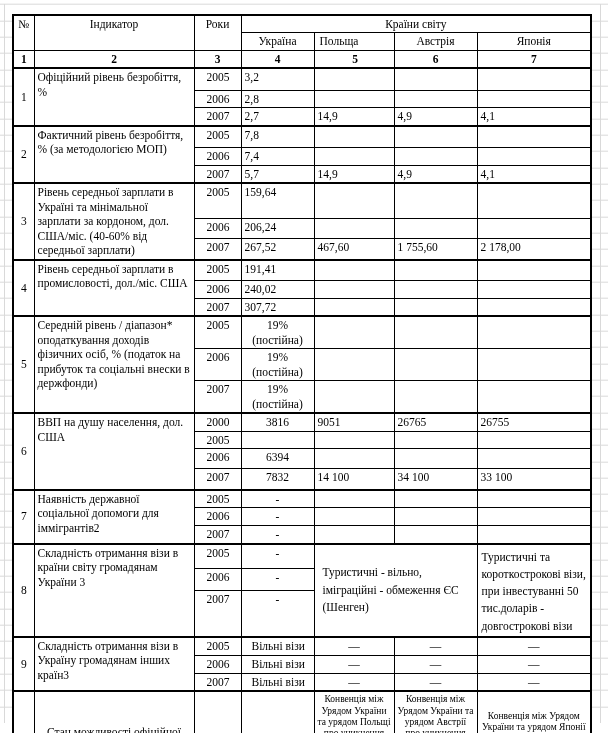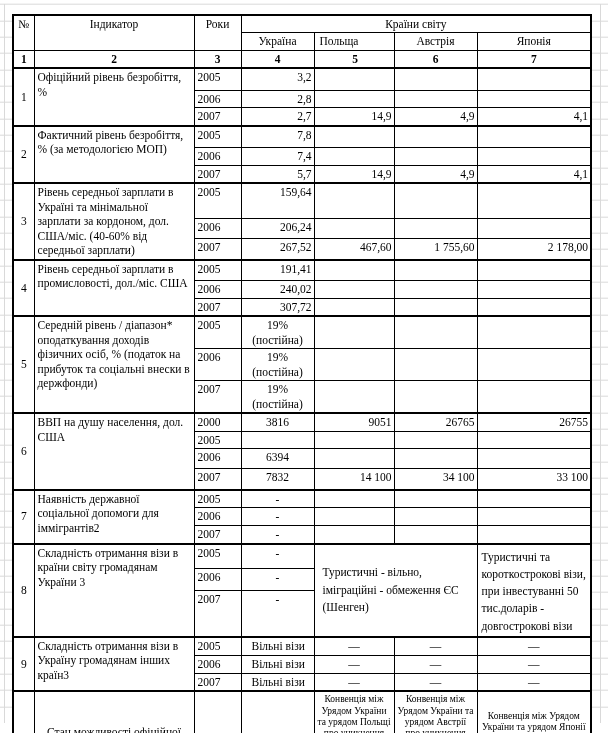--- a/index.html
+++ b/index.html
@@ -30,22 +30,22 @@
     padding:1px 3px;
     vertical-align:top;
     overflow:hidden;
     line-height:1.26;
   }
   tr.sec > td{border-top:2px solid #000;}
   tr.hdrnum > td{border-bottom:2px solid #000;font-weight:bold;text-align:center;}
   .hc{text-align:center;}
   .hl{text-align:left;padding-left:5px;margin-left:36px;}
   .no{text-align:center;vertical-align:middle;padding:0;}
-  .yr{text-align:left;padding-right:2px;font-family:Liberation Serif, serif;}
-  .num{text-align:right;padding-right:2px;margin-left:28px;}
+  .yr{text-align:center;padding-right:2px;font-family:Liberation Serif, serif;}
+  .num{padding-right:2px;margin-left:28px;}
   .ctr{text-align:center;}
   .lft{text-align:left;padding-left:10px;margin-top:28px;}
   .ind{padding-left:3px;}
   .pre{white-space:pre-line;}
   .vmid{vertical-align:middle;}
   .s8pa{vertical-align:middle;line-height:1.5;padding-left:8px;}
   .s8jp{vertical-align:top;line-height:1.5;padding-left:4px;padding-top:4px;}
   .small{font-size:9.5px;line-height:1.18;text-align:center;vertical-align:middle;padding:2px;}
 </style>
 </head>

